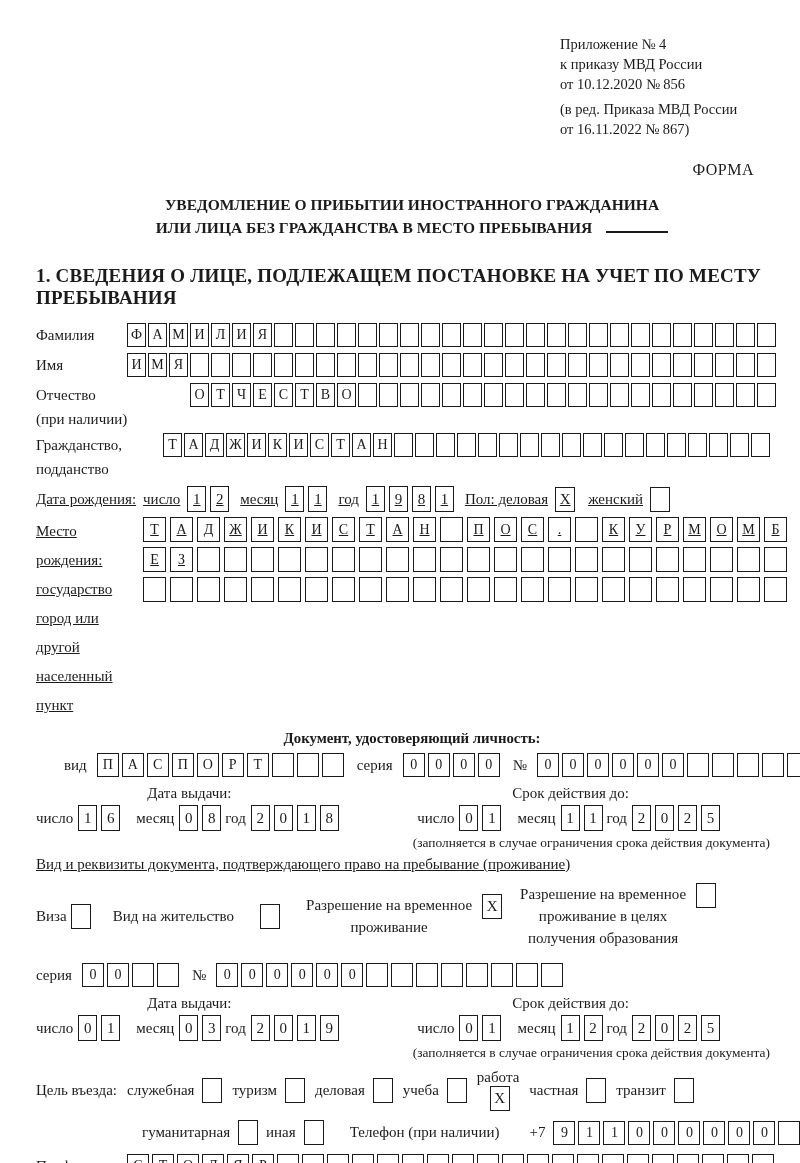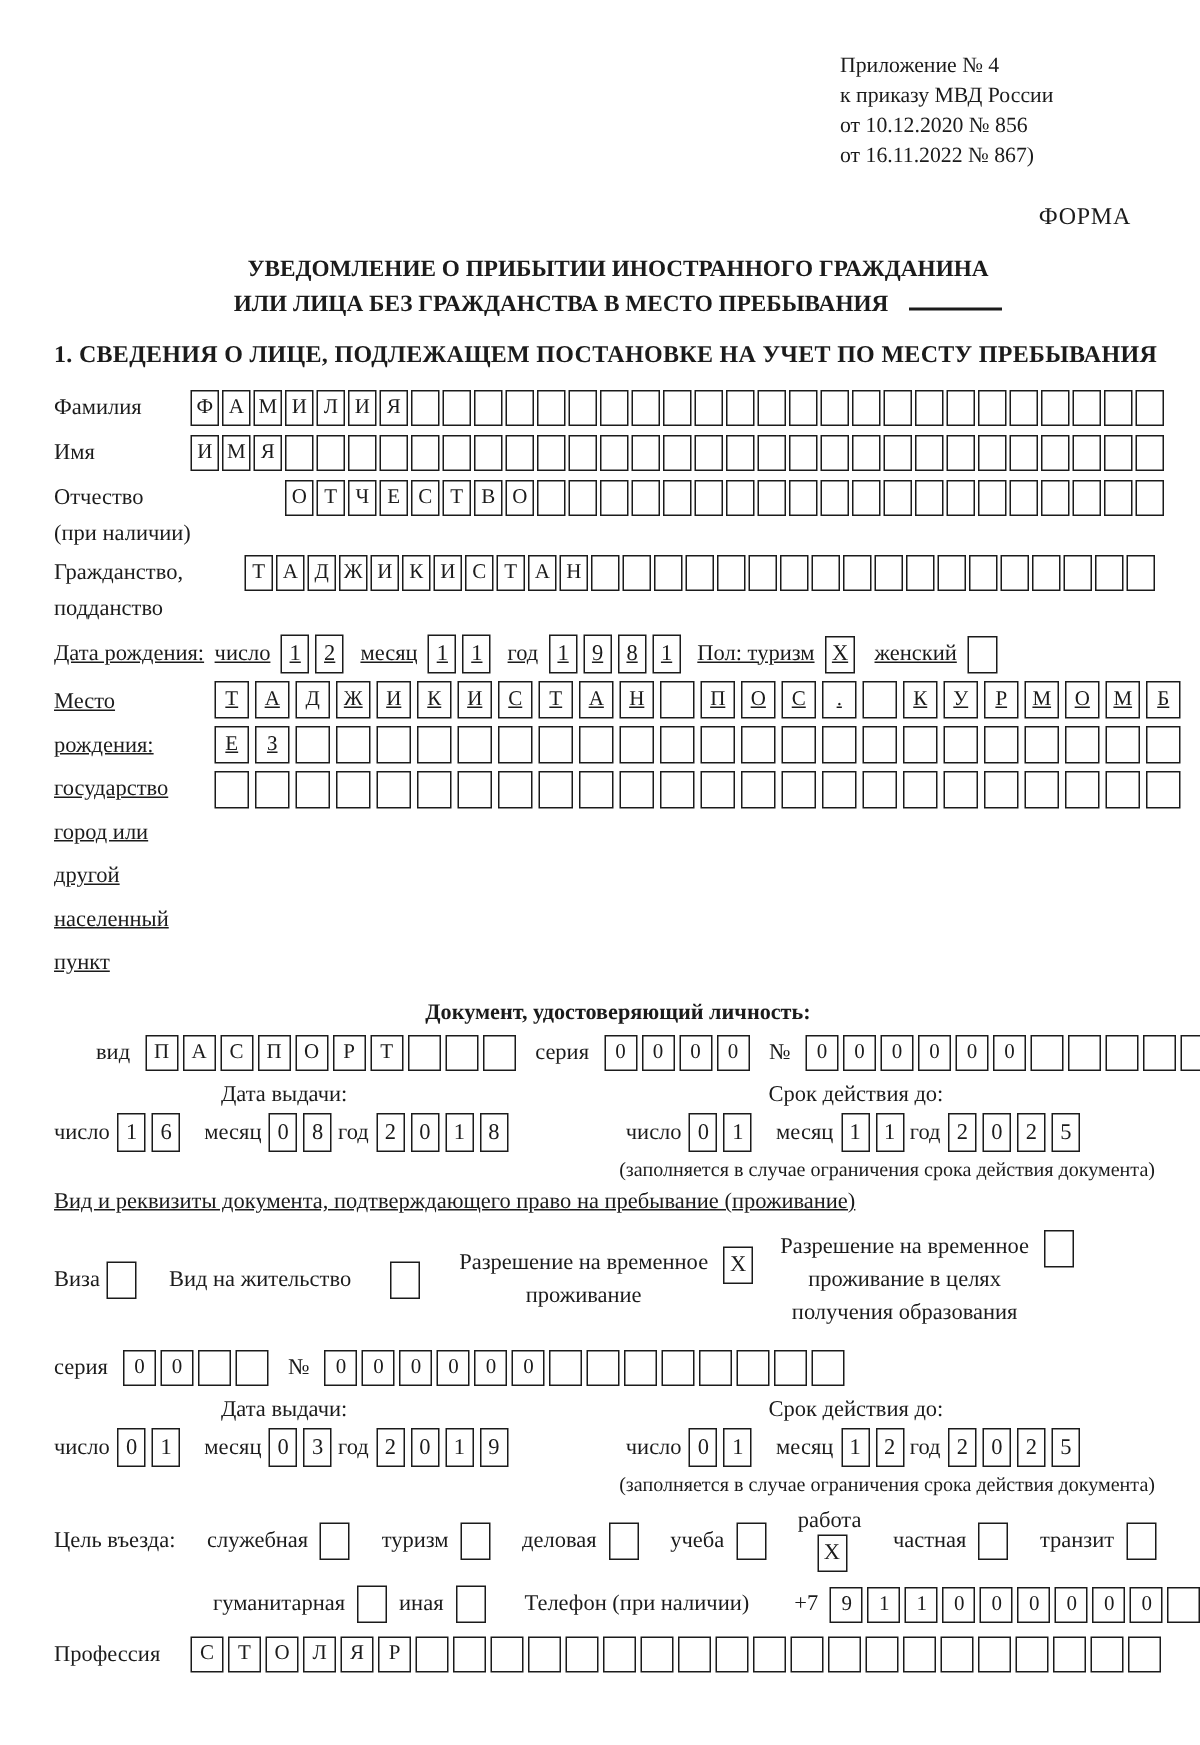--- a/index.html
+++ b/index.html
@@ -8,21 +8,21 @@
           padding:34px 12px 30px 36px; position:relative; }
 
   
   .hdr { margin-left:524px; font-size:14.5px; line-height:20px; }
   .hdr .sub { margin-top:5px; }
   .forma { text-align:right; padding-right:34px; font-weight:normal; font-size:16px; margin-top:22px; letter-spacing:.5px; }
 
   
   .title { text-align:center; font-weight:bold; font-size:15.5px; line-height:23px; margin-top:14px; }
   .tuline { display:inline-block; width:62px; border-bottom:2px solid #1b1b1b; margin-left:14px; height:14px; }
-  .sec-h { font-weight:bold; font-size:16px; margin-top:14px; letter-spacing:.2px; }
+  .sec-h { font-weight:bold; font-size:19px; margin-top:26px; letter-spacing:.2px; }
 
   
   .row { display:flex; align-items:center; margin-top:6px; }
   .row.top { align-items:flex-start; }
   .lab { font-size:15px; flex:0 0 auto; }
 
   
   .cellrow { display:flex; flex-wrap:nowrap; }
   .cell { box-sizing:border-box; display:inline-flex; align-items:center; justify-content:center;
           width:19px; height:24px; border:1.7px solid #1b1b1b; margin-right:2px;
@@ -60,20 +60,21 @@
 </style>
 </head>
 <body>
 
 <div class="page">
 
   <div class="hdr">
     <div>Приложение № 4</div>
     <div>к приказу МВД России</div>
     <div>от 10.12.2020 № 856</div>
+    <div class="sub">(в ред. Приказа МВД России</div>
     <div>от 16.11.2022 № 867)</div>
   </div>
   <div class="forma">ФОРМА</div>
 
   <div class="title">
     <div>УВЕДОМЛЕНИЕ О ПРИБЫТИИ ИНОСТРАННОГО ГРАЖДАНИНА</div>
     <div><span>ИЛИ ЛИЦА БЕЗ ГРАЖДАНСТВА В МЕСТО ПРЕБЫВАНИЯ</span><span class="tuline"></span></div>
   </div>
 
   <div class="sec-h">1. СВЕДЕНИЯ О ЛИЦЕ, ПОДЛЕЖАЩЕМ ПОСТАНОВКЕ НА УЧЕТ ПО МЕСТУ ПРЕБЫВАНИЯ</div>
@@ -239,21 +240,21 @@
         <span class="cell">1</span>
         <span class="cell">1</span>
       </span>
     <span class="lab">год</span>
     <span class="cellrow d">
         <span class="cell">1</span>
         <span class="cell">9</span>
         <span class="cell">8</span>
         <span class="cell">1</span>
       </span>
-    <span class="lab">Пол: туризм</span>
+    <span class="lab">Пол: деловая</span>
     <span class="cb">X</span>
     <span class="lab" style="margin-left:6px;">женский</span>
     <span class="cb"></span>
   </div>
 
   <div class="row top mt10">
     <span class="lab w112 stack" style="line-height:29px;">
       <span>Место рождения:</span><br>
       <span>государство</span><br>
       <span>город или другой</span><br>
@@ -523,21 +524,21 @@
             <span class="cell">2</span>
             <span class="cell">0</span>
             <span class="cell">2</span>
             <span class="cell">5</span>
           </span>
       </div>
     </div>
   </div>
   <div class="note">(заполняется в случае ограничения срока действия документа)</div>
 
-  <div class="row" style="gap:21px; margin-top:8px;">
+  <div class="row" style="gap:10px; margin-top:8px;">
     <span class="lab">Цель въезда:</span>
     <span class="opt">
         <span class="lab">служебная</span>
         <span class="cb"></span>
       </span>
     <span class="opt">
         <span class="lab">туризм</span>
         <span class="cb"></span>
       </span>
     <span class="opt">

